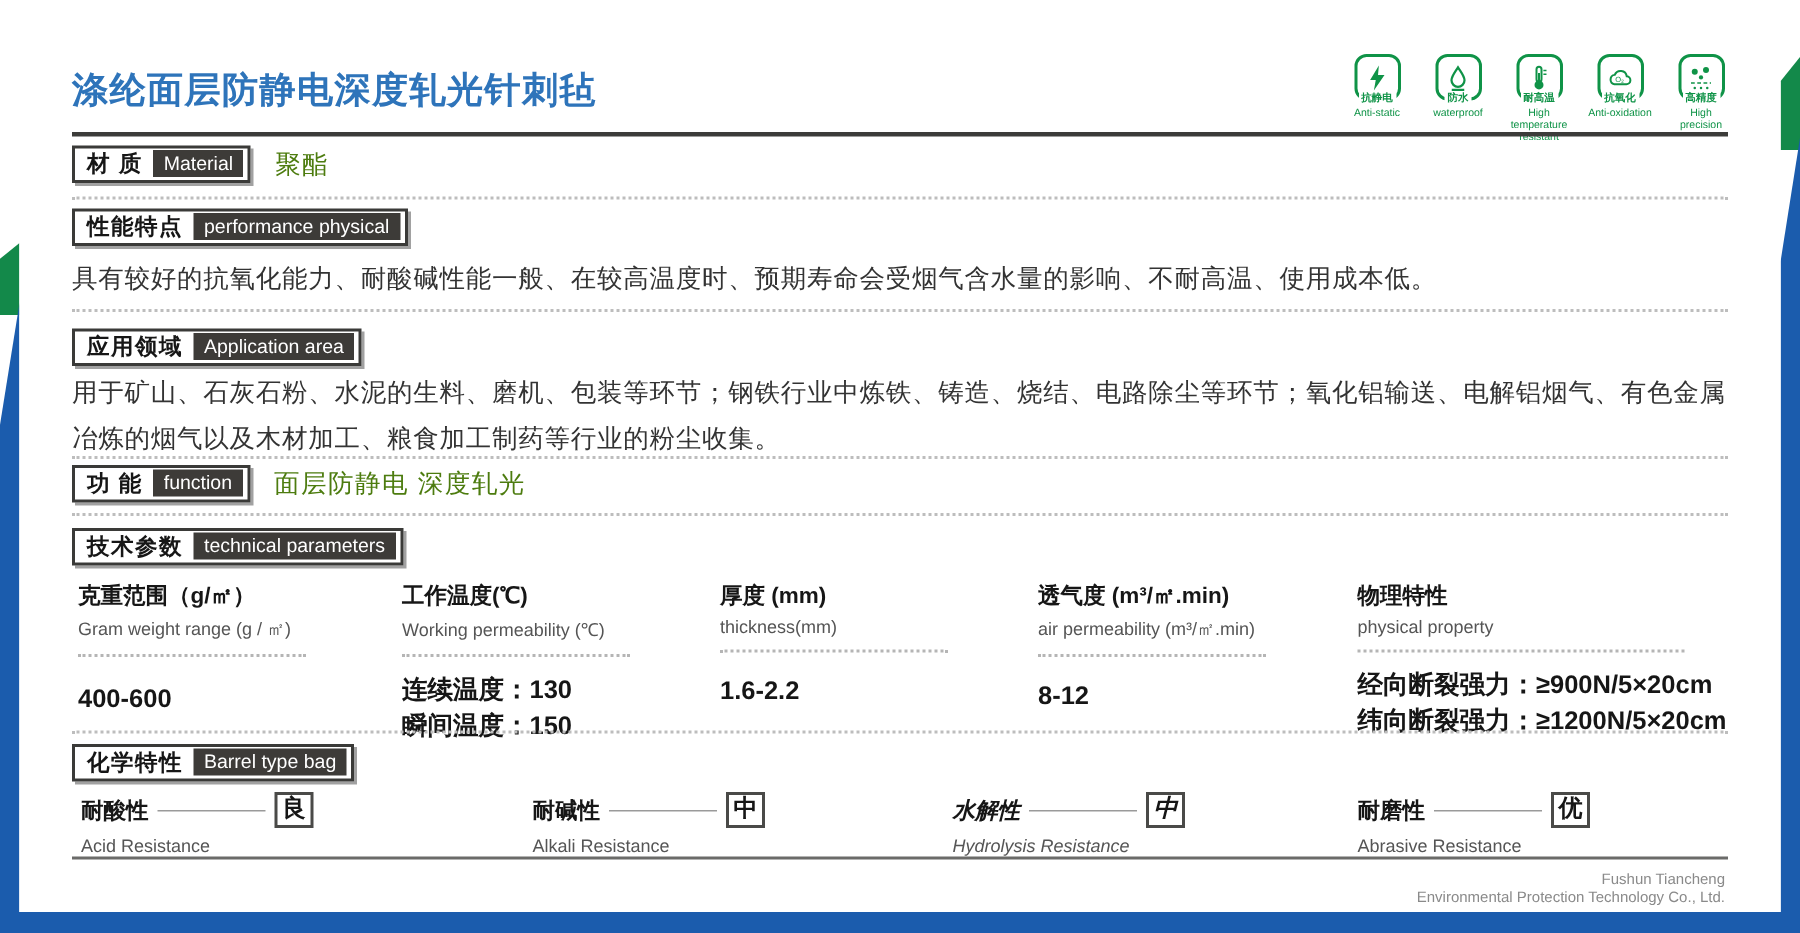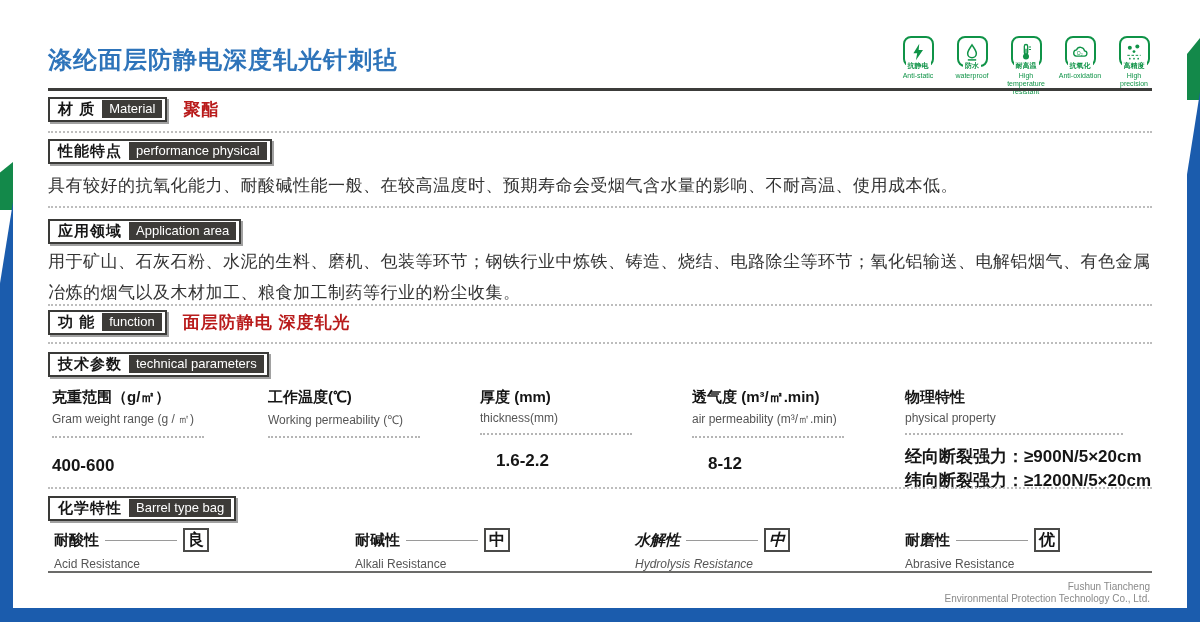--- a/index.html
+++ b/index.html
@@ -36,37 +36,37 @@
   .rule-dot { position:absolute; left:48px; right:48px; border-top:2px dotted #bdbdbd; }
   .rule-foot { position:absolute; left:48px; right:48px; top:571px; height:2px; background:#6b6b69; }
 
   
   .label-box { display:inline-flex; align-items:flex-start; border:2px solid #3a3a38; background:#fff;
                box-shadow:2px 2px 0 rgba(110,110,110,.65); padding:1px 3px 1px 8px; }
   .label-box .zh { font-size:15px; font-weight:bold; color:#161616; letter-spacing:1px; margin-right:7px; white-space:nowrap; }
   .label-box .en { background:#3d3b38; color:#fff; font-size:13px; padding:1px 7px 2px; white-space:nowrap; }
 
   .inline-row { position:absolute; left:48px; display:flex; align-items:center; gap:16px; }
-  .inline-value { font-size:17px; font-weight:bold; color:#b91c1c; letter-spacing:1px; }
+  .inline-value { font-size:17px; font-weight:normal; color:#4d7c0f; letter-spacing:1px; }
 
   .abs { position:absolute; }
   .body-text { position:absolute; left:48px; width:1106px; font-size:17px; color:#333; letter-spacing:.5px; line-height:31px; }
 
   
   .params { position:absolute; left:52px; top:388px; display:flex; }
   .param-col { display:flex; flex-direction:column; }
   .param-col.c1 { width:216px; } .param-col.c2 { width:212px; } .param-col.c3 { width:212px; }
   .param-col.c4 { width:213px; } .param-col.c5 { width:255px; }
   .param-zh { font-size:15px; font-weight:bold; color:#161616; }
   .param-en { font-size:12px; color:#555; margin-top:4px; }
   .param-dots { border-top:2px dotted #b5b5b5; width:152px; margin-top:8px; }
   .param-col.c5 .param-dots { width:218px; }
   .param-vals { margin-top:10px; font-size:17px; font-weight:bold; color:#161616; line-height:24px; white-space:nowrap; }
   .param-col.c1 .param-vals { margin-top:16px; }
-  .param-col.c3 .param-vals, .param-col.c4 .param-vals { margin-top:14px;margin-left:16px; }
+  .param-col.c3 .param-vals, .param-col.c4 .param-vals { margin-top:14px; }
 
   
   .chem-item { position:absolute; top:528px; width:155px; }
   .chem-item.i1 { left:54px; } .chem-item.i2 { left:355px; } .chem-item.i3 { left:635px;font-style:italic; } .chem-item.i4 { left:905px; }
   .chem-top { display:flex; align-items:center; }
   .chem-zh { font-size:15px; font-weight:bold; color:#161616; white-space:nowrap; }
   .chem-line { flex:1; height:1px; background:#9a9a9a; margin:0 6px; }
   .chem-box { border:2px solid #4a4a48; font-size:16px; font-weight:bold; color:#161616;
               padding:1px 3px; line-height:18px; background:#fff; }
   .chem-en { font-size:12px; color:#555; margin-top:5px; white-space:nowrap; }
@@ -206,20 +206,24 @@
       <div class="param-en">Gram weight range (g / ㎡)</div>
       <div class="param-dots"></div>
       <div class="param-vals">
           <div>400-600</div>
         </div>
     </div>
     <div class="param-col c2">
       <div class="param-zh">工作温度(℃)</div>
       <div class="param-en">Working permeability (℃)</div>
       <div class="param-dots"></div>
+      <div class="param-vals">
+        <div>连续温度：130</div>
+        <div>瞬间温度：150</div>
+      </div>
     </div>
     <div class="param-col c3">
       <div class="param-zh">厚度 (mm)</div>
       <div class="param-en">thickness(mm)</div>
       <div class="param-dots"></div>
       <div class="param-vals">
           <div>1.6-2.2</div>
         </div>
     </div>
     <div class="param-col c4">

